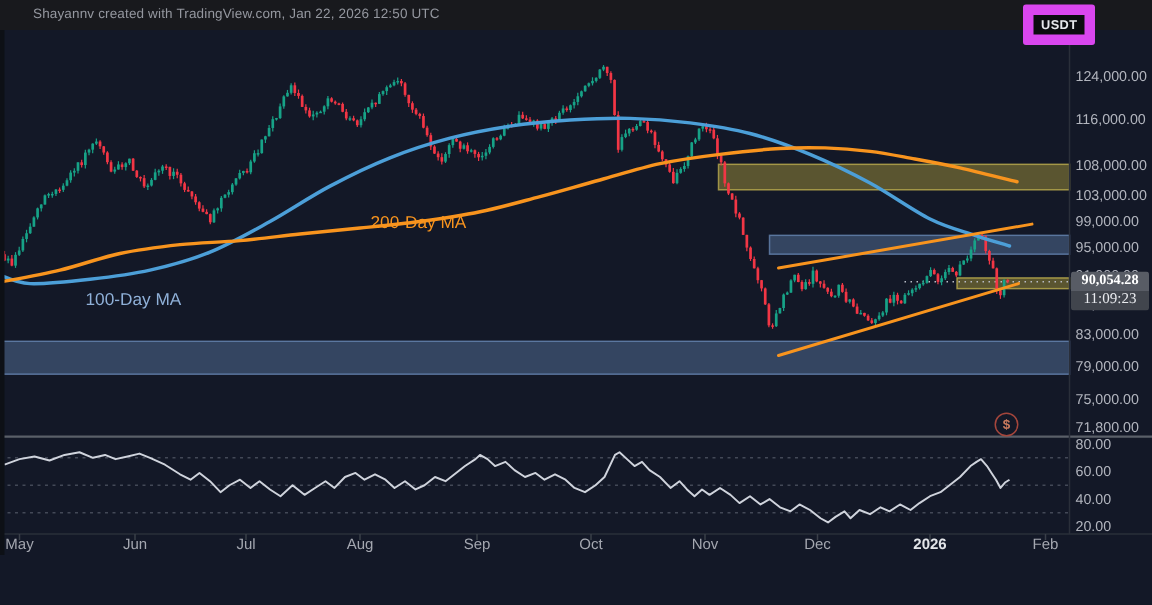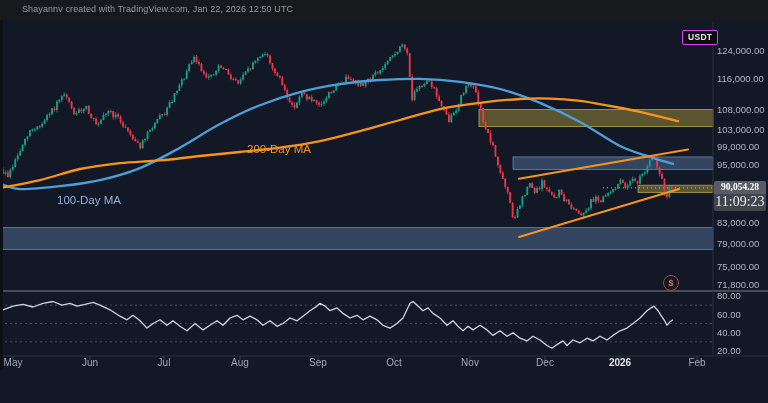--- a/index.html
+++ b/index.html
@@ -2,28 +2,28 @@
 <html><head>
 <meta charset="utf-8">
 <style>
   html,body{margin:0;padding:0;background:#131827;}
   body{font-family:"Liberation Sans","DejaVu Sans",sans-serif;}
   .screen{position:relative;width:768px;height:403px;overflow:hidden;background:#131827;}
   .top-strip{position:absolute;left:0;top:0;width:768px;height:20px;background:#18191d;z-index:3;}
   .attribution{position:absolute;left:22px;top:4px;font-size:9px;color:#94979f;letter-spacing:.1px;}
   .left-edge{position:absolute;left:0;top:20px;width:3px;height:350px;background:#0d1016;z-index:2;}
   #chart-svg{position:absolute;left:0;top:0;z-index:1;}
-  .usdt-badge{position:absolute;left:682px;top:30px;z-index:4;background:#0b0c10;border:1px solid #d946ef;
+  .usdt-badge{position:absolute;left:682px;top:3px;z-index:4;background:#0b0c10;border:7px solid #d946ef;
     border-radius:2px;color:#e6e8ec;font-size:8.5px;font-weight:600;padding:1px 5px 2px 5px;letter-spacing:.3px;}
   .ma200-label{position:absolute;left:247px;top:143px;z-index:4;color:#f8941e;font-size:11.5px;font-weight:400;}
   .ma100-label{position:absolute;left:57px;top:194px;z-index:4;color:#8fb0d8;font-size:11.5px;font-weight:400;}
   .price-label{position:absolute;left:714px;top:181px;width:52px;z-index:5;border-radius:2px;overflow:hidden;
     text-align:center;line-height:1;font-family:Liberation Serif, serif;}
   .price-label .px{background:#585c65;color:#ffffff;font-size:9.5px;font-weight:700;padding:2px 0 1px 0;}
-  .price-label .cd{background:#41454d;color:#e8eaee;font-size:14px;padding:1px 0 2px 0;}
+  .price-label .cd{background:#41454d;color:#e8eaee;font-size:10px;padding:1px 0 2px 0;}
   .dollar-icon{position:absolute;left:663px;top:275px;z-index:4;width:14px;height:14px;border:1.5px solid #a5463c;
     border-radius:50%;color:#c97a5e;font-size:9px;font-weight:700;text-align:center;line-height:14px;}
   .bottom-bar{position:absolute;left:0;top:370px;width:768px;height:33px;background:#1b1d21;z-index:3;}
   .tv-brand{position:absolute;left:16px;top:8px;display:flex;align-items:center;gap:7px;}
   .tv-brand .txt{color:#e3e5e9;font-size:15px;font-weight:700;letter-spacing:.2px;}
   .handle-wrap{position:absolute;right:10px;top:2px;display:flex;align-items:center;gap:8px;}
   .handle-wrap .txt{color:#e8eaed;font-size:25px;font-weight:400;letter-spacing:.5px;}
 </style>
 </head>
 <body>

